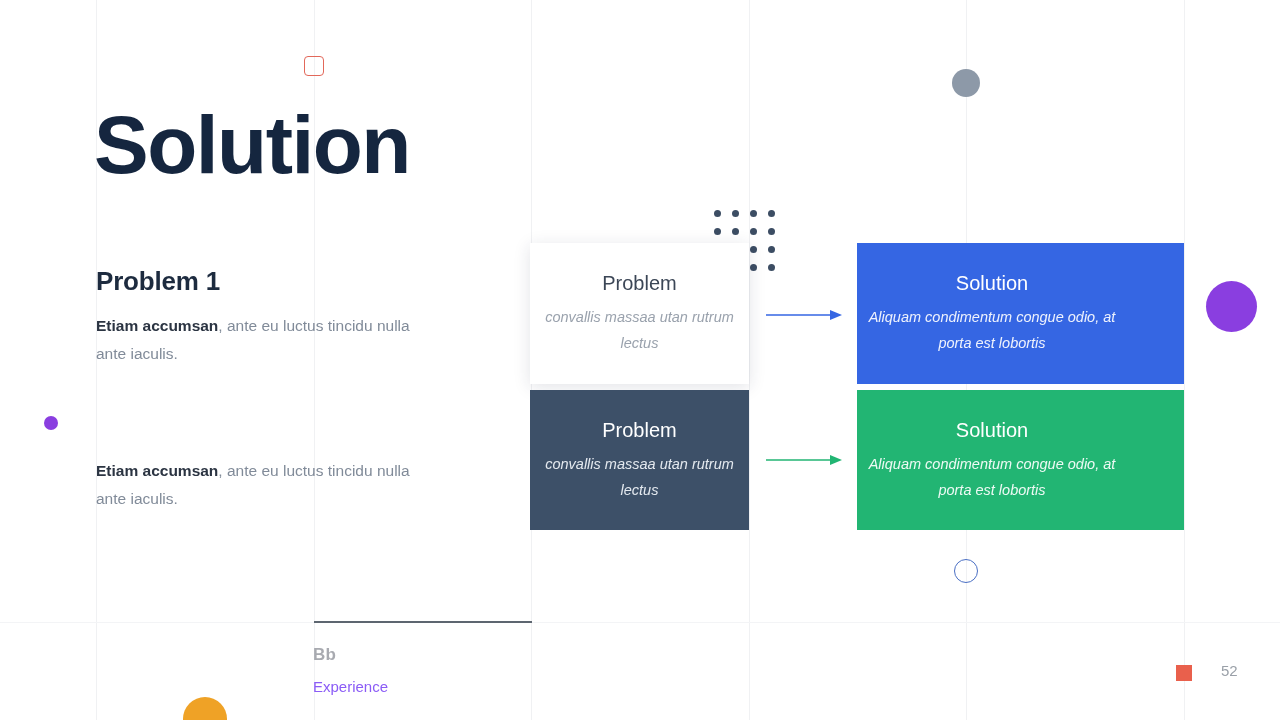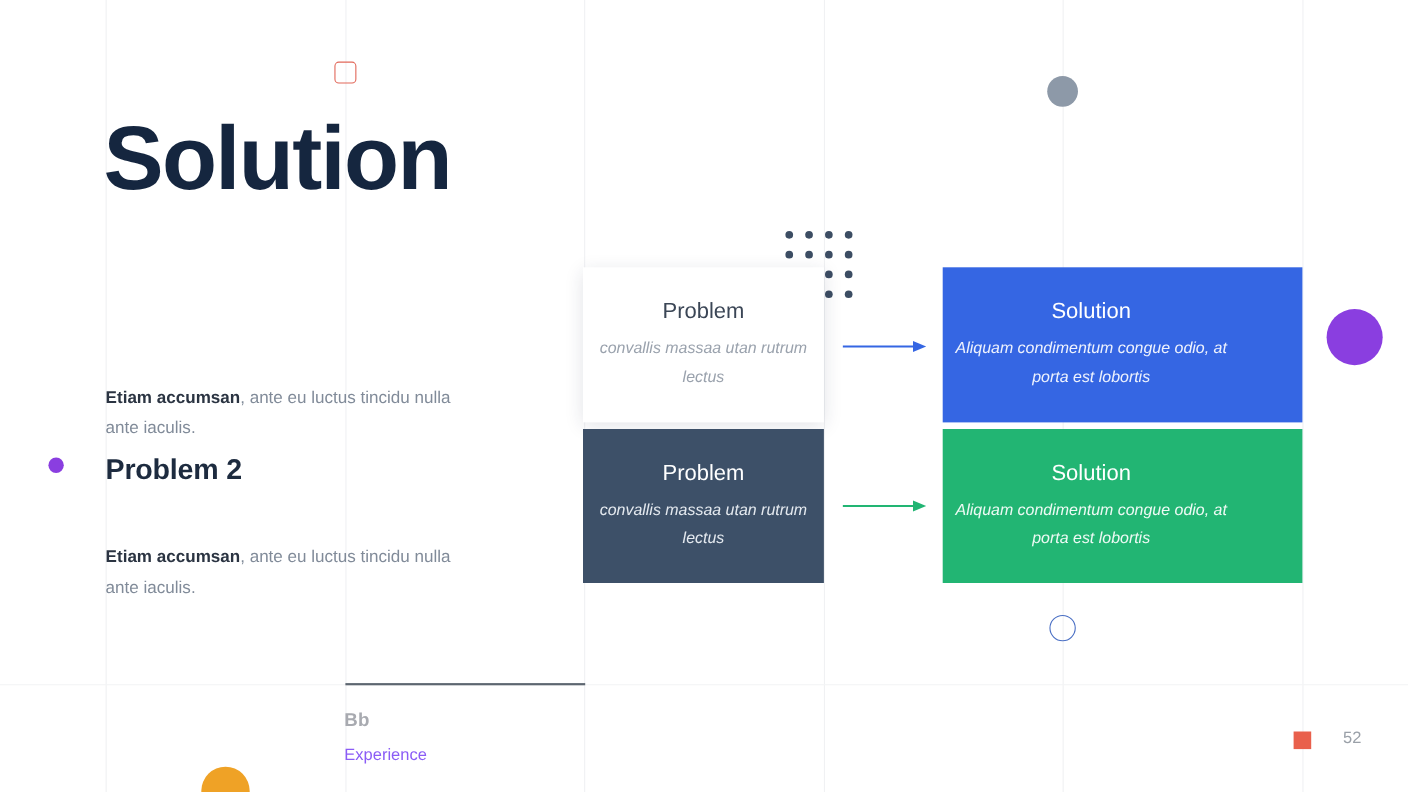--- a/index.html
+++ b/index.html
@@ -54,21 +54,20 @@
     color:#1d2b3f;
     letter-spacing:-0.2px;
   }
   .prob-body {
     position:absolute;
     left:96px;
     width:330px;
     font-size:15.5px;
     line-height:28px;
     color:#818b99;
-    margin-top:36px;
   }
   .prob-body b { color:#2b3442; font-weight:700; }
 
   
   .card {
     position:absolute;
     display:flex;
     flex-direction:column;
     justify-content:center;
     text-align:center;
@@ -178,25 +177,25 @@
   <div class="deco-circle-outline" style="left:954px; top:559px; width:24px; height:24px; border:1.6px solid #4a6fc4;"></div>
 
   <div class="deco-circle-filled" style="left:183px; top:697px; width:44px; height:44px; background:#efa226;"></div>
 
   <div class="deco-square-filled" style="left:1176px; top:665px; width:16px; height:16px; background:#e9604c;"></div>
 
   <div class="deco-circle-filled" style="left:44px; top:416px; width:14px; height:14px; background:#8a3ee0;"></div>
 
   <div class="page-title">Solution</div>
 
+  <div class="prob-head" style="top:266px;">Problem 1</div>
   <div class="prob-body" style="top:312px;">
     <b>Etiam accumsan</b><span>, ante eu luctus tincidu nulla ante iaculis.</span>
   </div>
 
-  <div class="prob-head" style="top:411px;">Problem 2</div>
   <div class="prob-body" style="top:457px;">
     <b>Etiam accumsan</b><span>, ante eu luctus tincidu nulla ante iaculis.</span>
   </div>
 
   <div class="dotgrid">
     <div class="dot" style="left:0px;  top:0px;"></div>
     <div class="dot" style="left:18px; top:0px;"></div>
     <div class="dot" style="left:36px; top:0px;"></div>
     <div class="dot" style="left:54px; top:0px;"></div>
     <div class="dot" style="left:0px;  top:18px;"></div>

